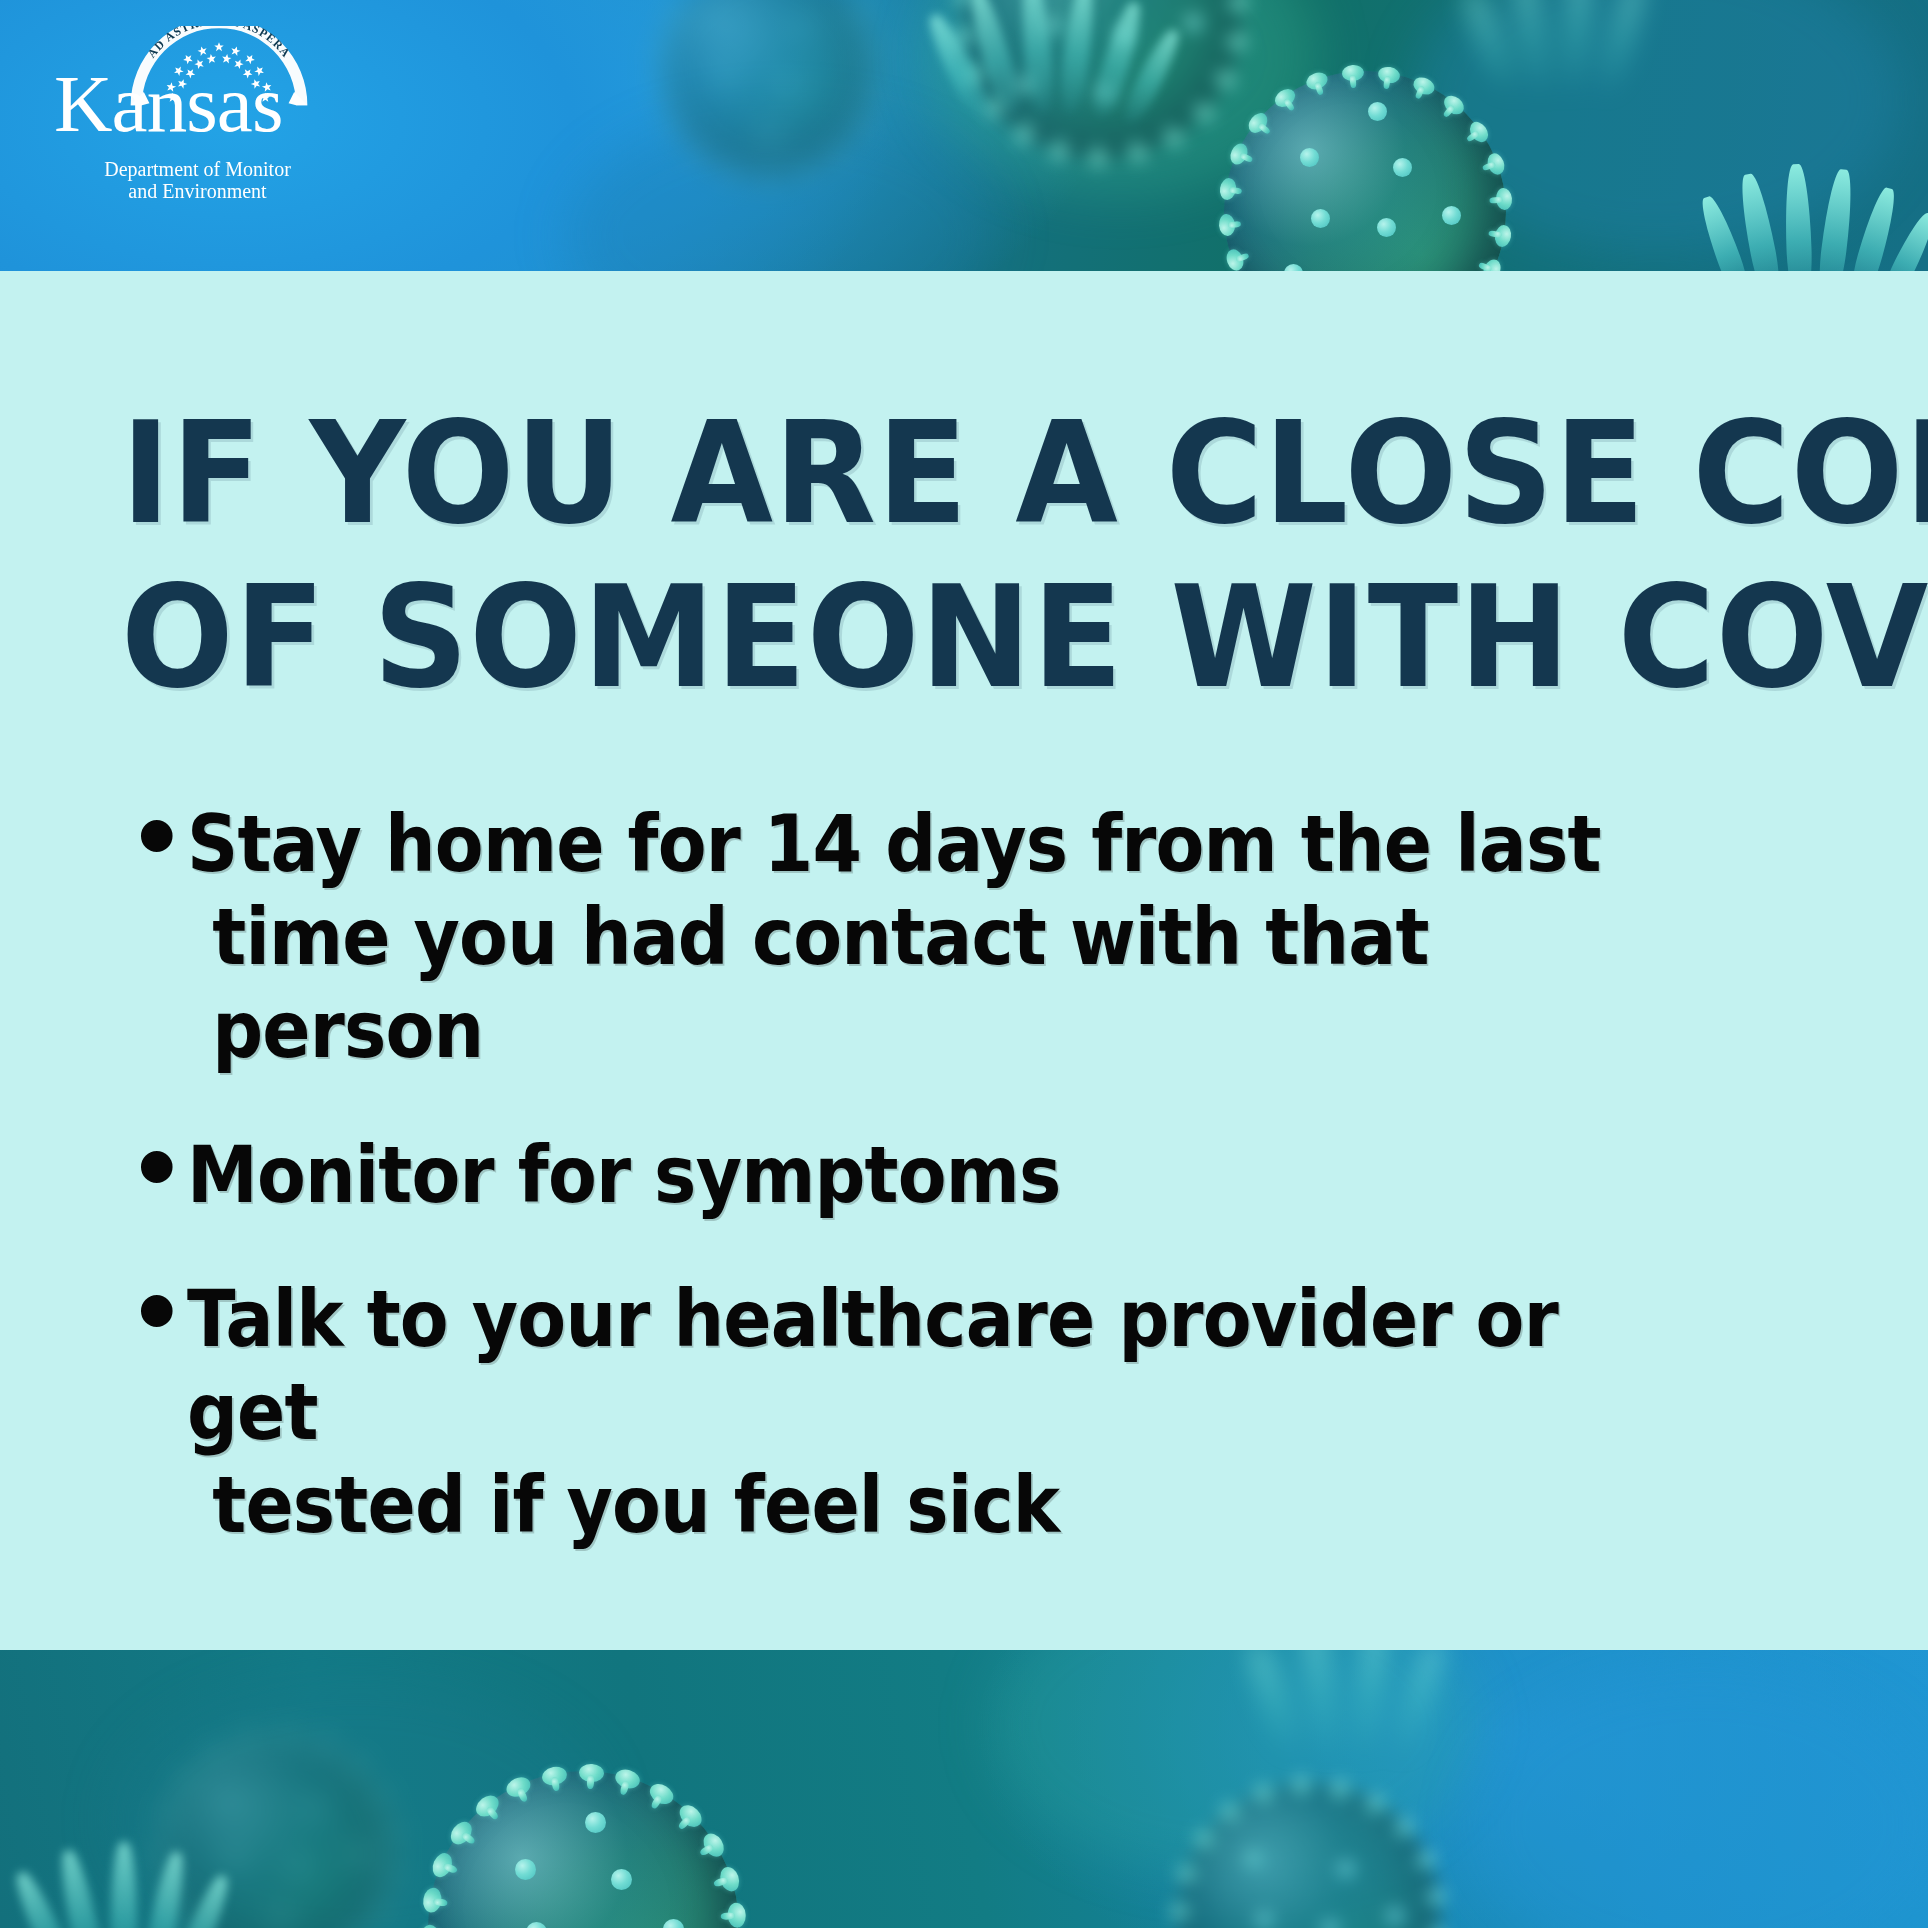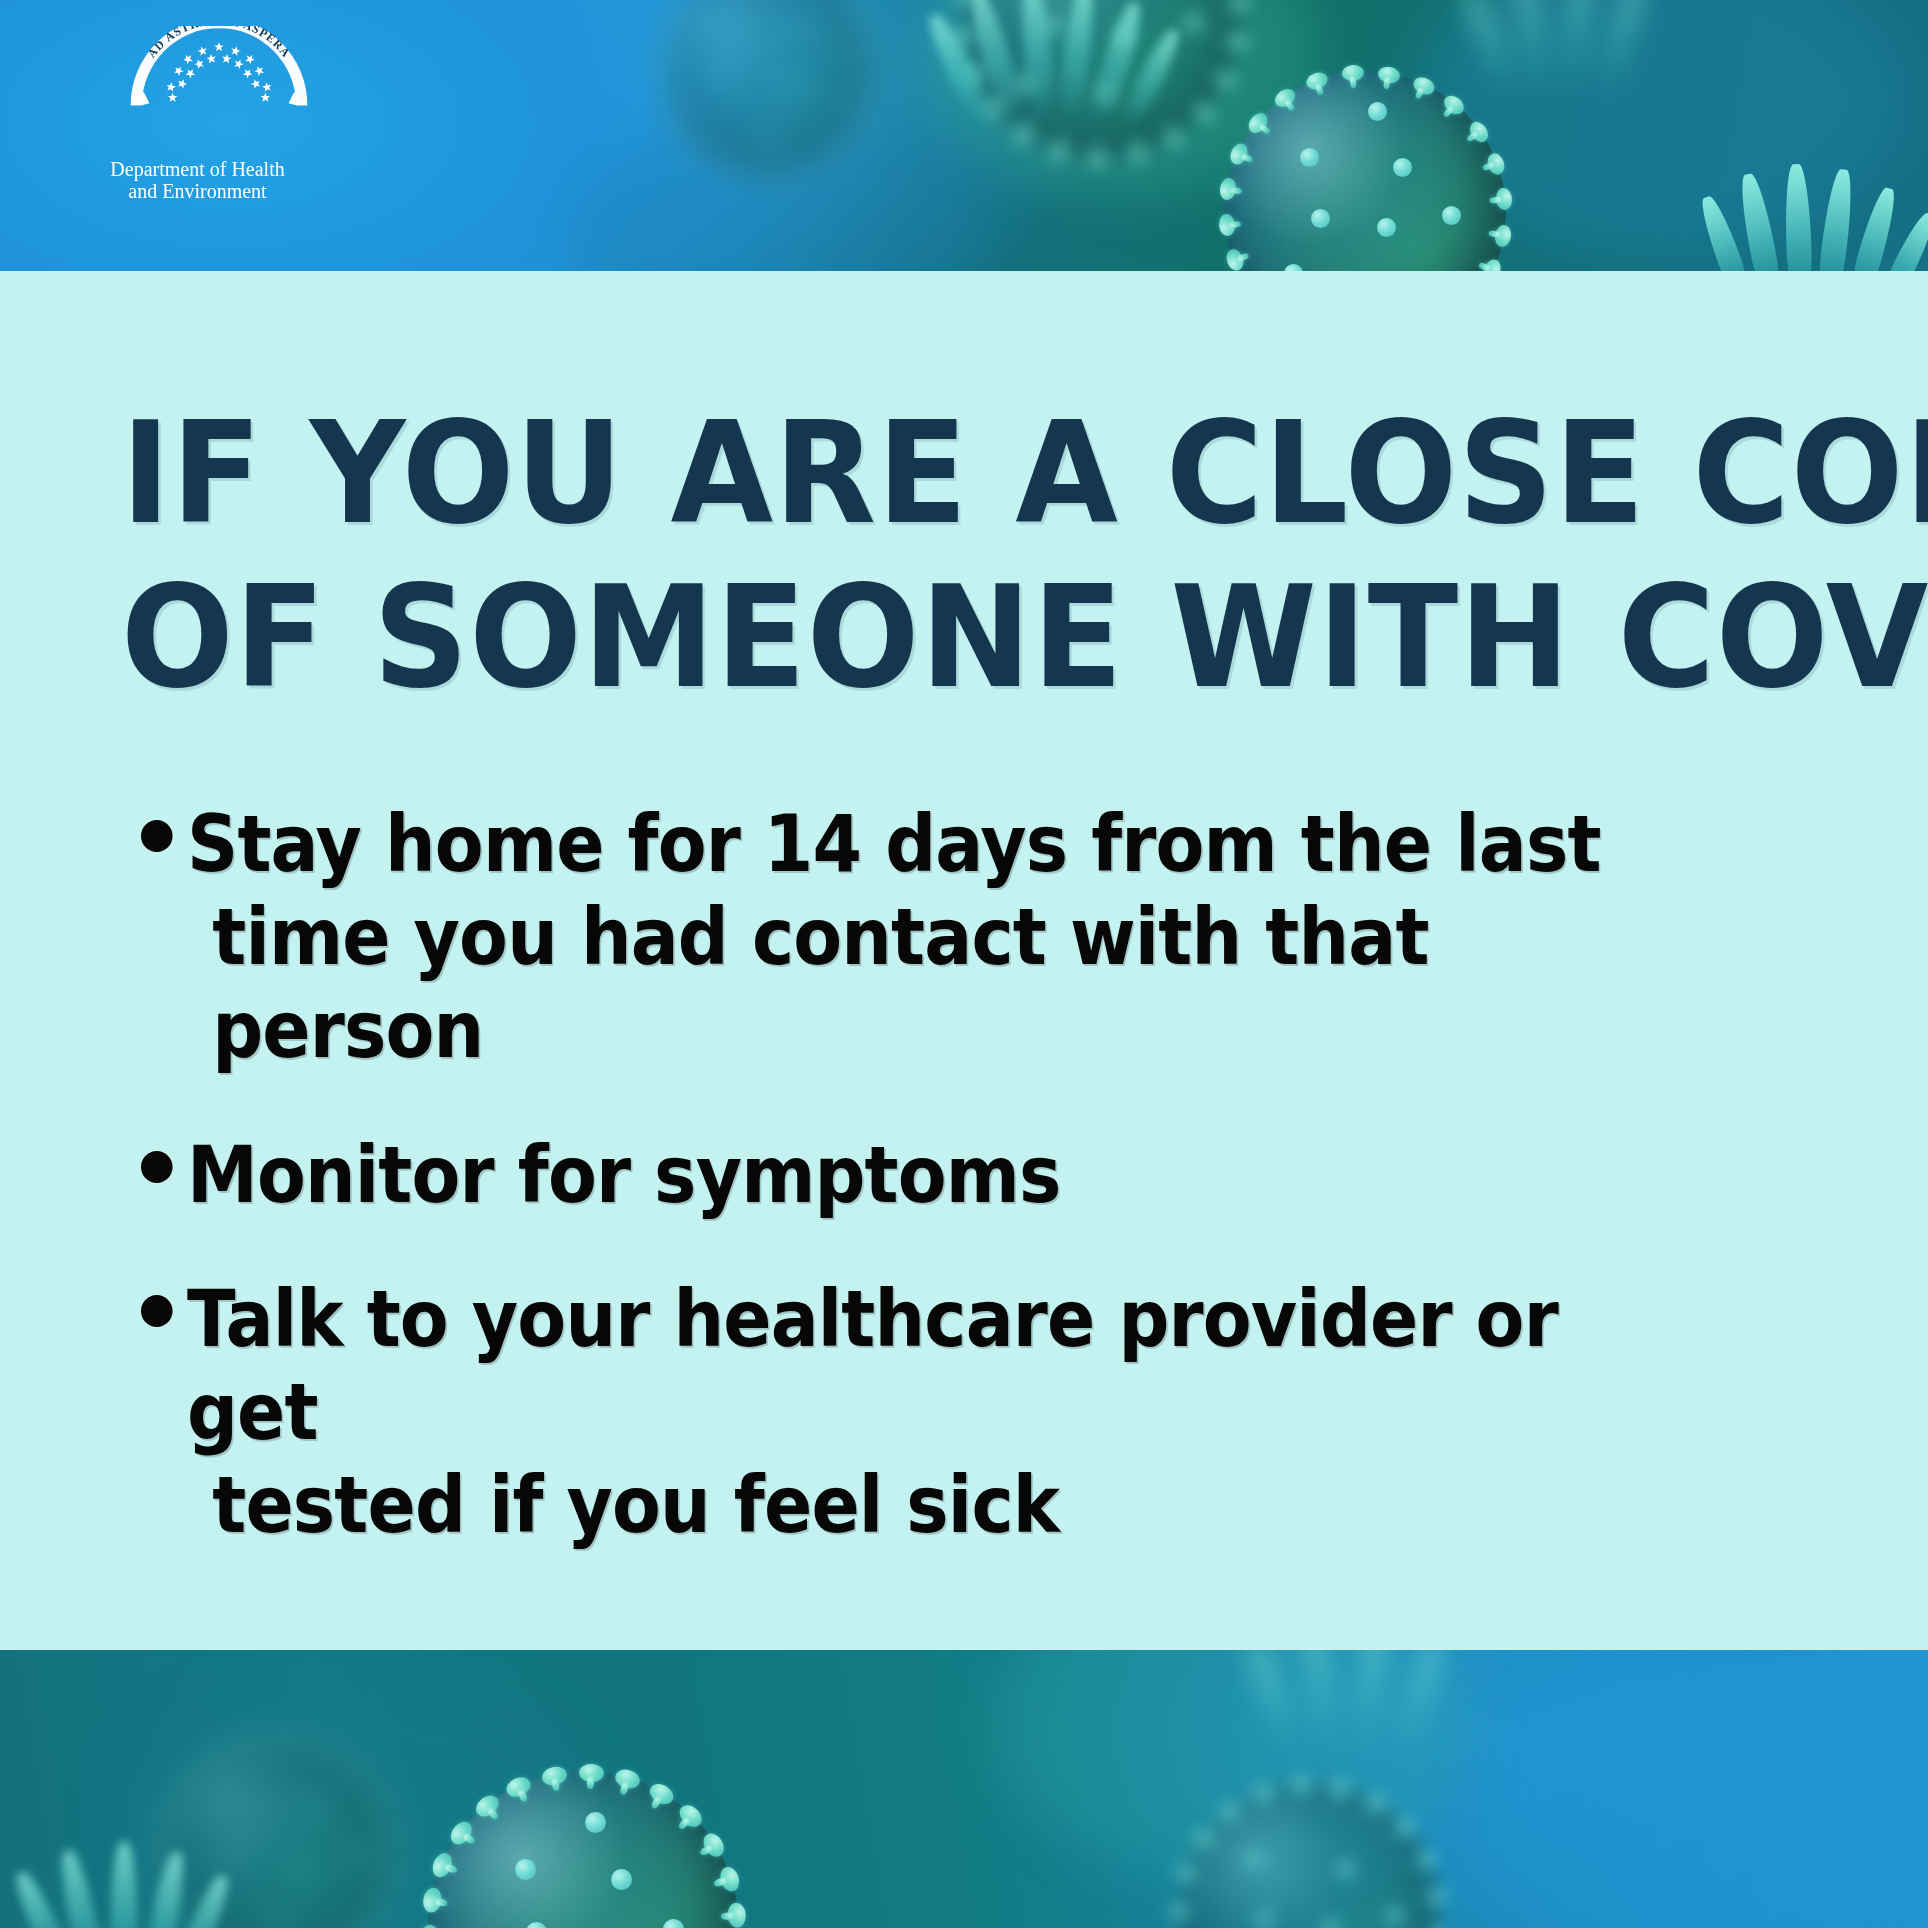--- a/index.html
+++ b/index.html
@@ -422,22 +422,23 @@
               </g>
             <g transform="rotate(62)  translate(0,-58)">
                 <polygon points="0,-5 1.4,-1.6 5,-1.6 2.1,0.8 3.2,4.6 0,2.3 -3.2,4.6 -2.1,0.8 -5,-1.6 -1.4,-1.6"></polygon>
               </g>
             <g transform="rotate(72)  translate(0,-52)">
                 <polygon points="0,-5 1.4,-1.6 5,-1.6 2.1,0.8 3.2,4.6 0,2.3 -3.2,4.6 -2.1,0.8 -5,-1.6 -1.4,-1.6"></polygon>
               </g>
           </g>
         </g>
       </svg>
+      <div class="wordmark">Kansas</div>
       <div class="dept">
-        <div>Department of Health</div>
+        <div>Department of Monitor</div>
         <div>and Environment</div>
       </div>
     </div>
   </div>
 
   <div id="panel">
 
     <div id="headline">
       <div class="head-line">IF YOU ARE A CLOSE CONTACT</div>
       <div class="head-line">OF SOMEONE WITH COVID-19:</div>

